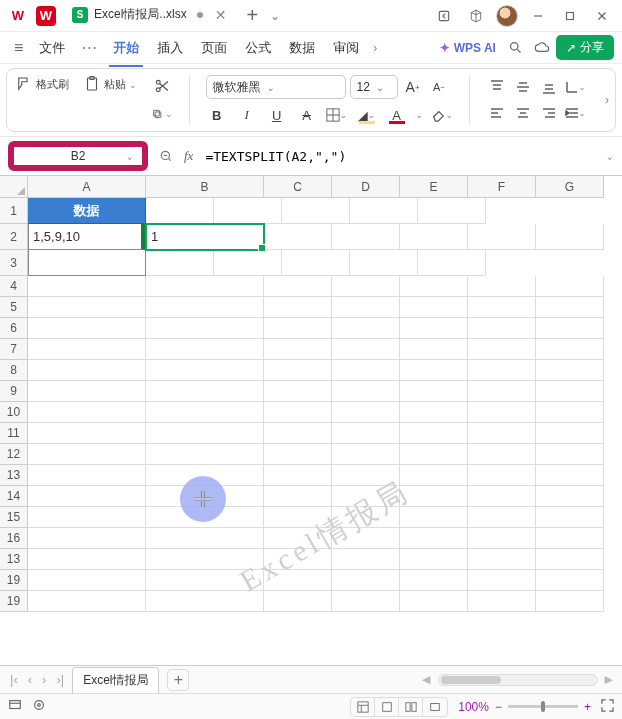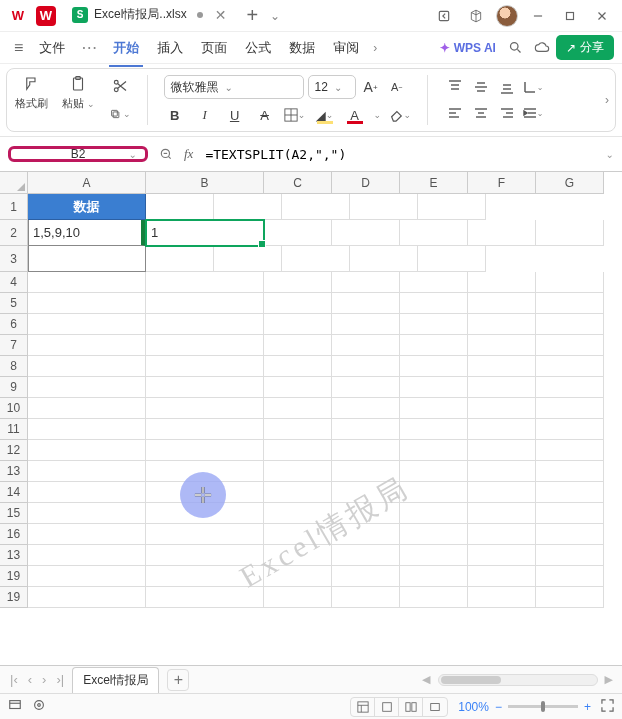--- a/index.html
+++ b/index.html
@@ -31,21 +31,21 @@
 .menubar-spacer { flex: 1; }
 .ai-btn { display: flex; align-items: center; gap: 4px; color: #5b6ee1; font-size: 12px; font-weight: 600; padding: 2px 6px; }
 .ai-star { color: #a060e8; }
 .search-icon svg { width: 15px; height: 15px; }
 .cloud-icon svg { width: 16px; height: 16px; }
 .share-btn { background: #0ea55d; color: #fff; padding: 4px 10px; border-radius: 5px; display: flex; align-items: center; gap: 4px; font-size: 12px; }
 
 
 .ribbon { background: #fff; border: 1px solid #ddd; border-radius: 8px; margin: 4px 6px; padding: 6px 8px; display: flex; align-items: center; gap: 10px; position: relative; }
 .ribbon-big { display: flex; gap: 14px; align-items: flex-start; }
-.big-btn { display: flex; flex-direction: column; align-items: center; gap: 3px; font-size: 11px; color: #444; }
+.big-btn { display: flex; flex-direction: row; align-items: center; gap: 3px; font-size: 11px; color: #444; }
 .big-btn svg, .small-icon svg { width: 18px; height: 18px; }
 .small-icon { width: 22px; height: 22px; display: flex; align-items: center; justify-content: center; }
 .vsep { width: 1px; height: 50px; background: #e0e0e0; margin: 0 6px; }
 .font-select { display: flex; align-items: center; gap: 4px; }
 .combo { border: 1px solid #ccc; border-radius: 5px; height: 24px; display: flex; align-items: center; padding: 0 6px; font-size: 12px; background: #fff; }
 .combo .chev { margin-left: 6px; color: #888; font-size: 10px; }
 .font-row2 { display: flex; gap: 8px; align-items: center; margin-top: 6px; }
 .fmt-btn { width: 22px; height: 20px; display: flex; align-items: center; justify-content: center; color: #444; font-size: 13px;}
 .fmt-btn.bold { font-weight: bold; }
 .fmt-btn.italic { font-style: italic; font-family: serif; }
@@ -53,21 +53,21 @@
 .color-swatch-a { position: relative; }
 .color-swatch-a::after { content: ""; position: absolute; bottom: 1px; left: 3px; right: 3px; height: 3px; background: #d9001b; }
 .color-swatch-hl::after { background: #fde074; }
 .align-grid { display: grid; grid-template-columns: repeat(4, 22px); grid-template-rows: repeat(2, 22px); gap: 4px; }
 .align-cell { display: flex; align-items: center; justify-content: center; }
 .align-cell svg { width: 14px; height: 14px; }
 .ribbon-expand { position: absolute; right: 6px; top: 50%; transform: translateY(-50%); color: #888; }
 
 
 .formula-bar { display: flex; align-items: center; gap: 6px; padding: 4px 8px; border-top: 1px solid #e5e5e5; border-bottom: 1px solid #ccc; }
-.name-box { border: 3px solid #be185d; border-radius: 6px; height: 16px; width: 140px; display: flex; align-items: center; justify-content: center; font-size: 12px; color: #333; position: relative; }
+.name-box { border: 6px solid #be185d; border-radius: 6px; height: 30px; width: 140px; display: flex; align-items: center; justify-content: center; font-size: 12px; color: #333; position: relative; }
 .name-box .chev { position: absolute; right: 8px; color: #999; font-size: 10px; }
 .fb-icon { width: 24px; display: flex; justify-content: center; color: #777; }
 .fb-icon svg { width: 14px; height: 14px;}
 .fx-label { font-style: italic; font-family: "Times New Roman", serif; color: #666; font-size: 13px; }
 .formula-input { flex: 1; height: 26px; border: none; font-size: 13px; font-family: Consolas, monospace; padding: 0 6px; outline: none; }
 .formula-expand { color: #999; font-size: 10px; }
 
 
 .grid-wrap { flex: 1; overflow: hidden; position: relative; background: #fff; }
 .corner { position: absolute; left: 0; top: 0; width: 28px; height: 22px; background: #f6f6f6; border-right: 1px solid #ccc; border-bottom: 1px solid #ccc; display:flex; align-items:center; justify-content:center;}
@@ -98,21 +98,21 @@
 .nav-arrows { display: flex; gap: 2px; color: #aaa; }
 .nav-arrows span { padding: 0 4px; font-size: 13px; }
 .sheet-tab { padding: 4px 10px; background: #fff; border: 1px solid #ccc; border-bottom: none; border-radius: 4px 4px 0 0; font-size: 12px; color: #333; }
 .add-sheet { width: 22px; height: 22px; display: flex; align-items: center; justify-content: center; color: #777; font-size: 16px; border:1px solid #ddd; border-radius:4px; margin-left:4px;}
 .sheet-tabs-spacer { flex: 1; }
 .hscroll { width: 160px; height: 12px; background: #f0f0f0; border-radius: 6px; position: relative; border:1px solid #ddd;}
 .hscroll-thumb { position: absolute; left: 2px; top: 1px; width: 60px; height: 8px; background: #ccc; border-radius: 4px; }
 .scroll-arr { color:#bbb; font-size:11px; padding:0 3px;}
 
 
-.statusbar { height: 26px; border-top: 1px solid #ddd; display: flex; align-items: center; padding: 0 8px; gap: 10px; background: #fafafa; font-size: 12px; color: #3b82f6; }
+.statusbar { height: 26px; border-top: 1px solid #ddd; display: flex; align-items: center; padding: 0 8px; gap: 10px; background: #fafafa; font-size: 12px; color: #a21caf; }
 .status-icon svg { width:14px; height:14px;}
 .statusbar-spacer { flex: 1; }
 .views { display: flex; gap: 0; border:1px solid #ddd; border-radius:4px; overflow:hidden;}
 .view-btn { width: 24px; height: 18px; display: flex; align-items: center; justify-content: center; border-right:1px solid #ddd;}
 .view-btn:last-child{border-right:none;}
 .view-btn svg{width:12px;height:12px;}
 .zoom { display: flex; align-items: center; gap: 6px; }
 .zoom-track { width: 70px; height: 3px; background: #ccc; position: relative; }
 .zoom-thumb { position: absolute; left: 33px; top: -4px; width: 4px; height: 11px; background: #888; border-radius: 2px;}
 .expand-icon svg{width:13px;height:13px;}

